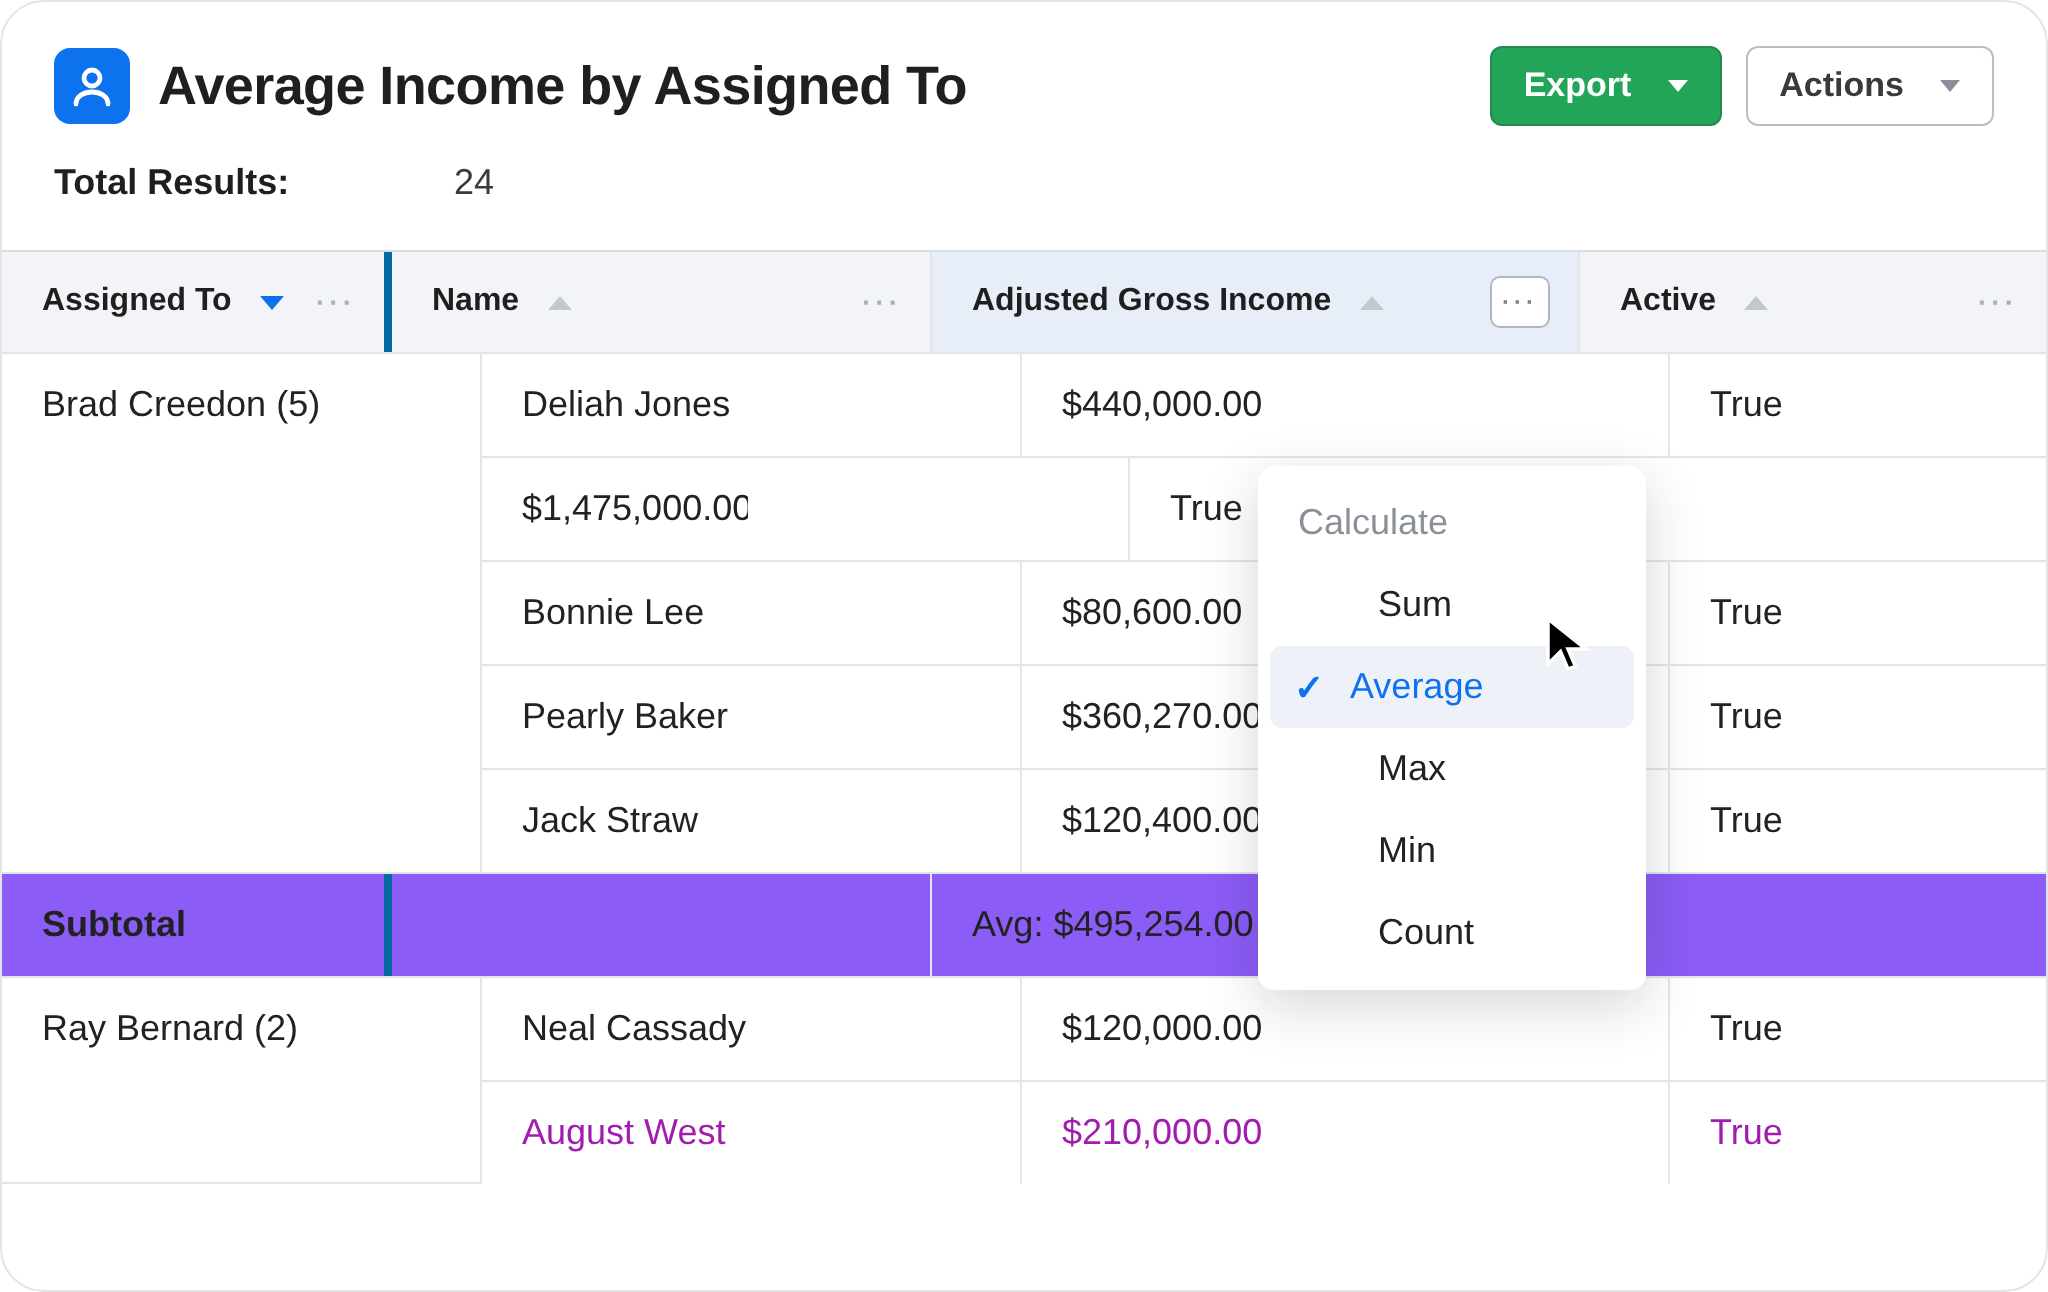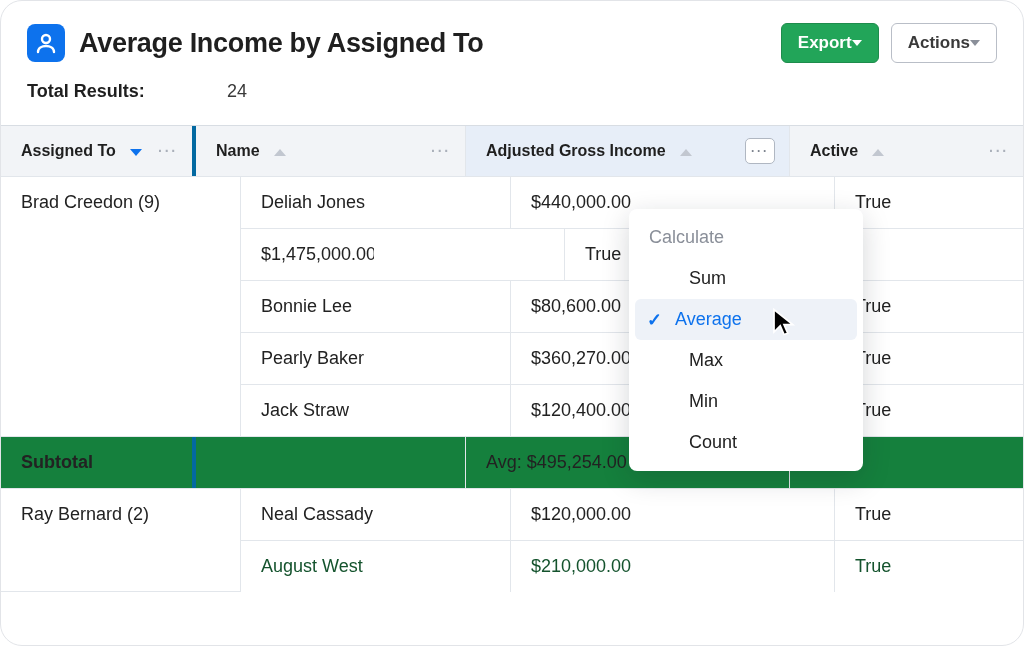--- a/index.html
+++ b/index.html
@@ -4,21 +4,21 @@
 <style>
   * { box-sizing: border-box; margin: 0; padding: 0; }
   html, body { width: 1024px; height: 646px; font-family: -apple-system, BlinkMacSystemFont, "Segoe UI", Helvetica, Arial, sans-serif; color: #1f1f1f; background: #fff; overflow: hidden; }
   .frame { width: 1024px; height: 646px; border: 1px solid #e2e4e8; border-radius: 22px; overflow: hidden; position: relative; }
 
   
   .header { display: flex; align-items: center; padding: 22px 26px 12px 26px; text-align: center; }
   .title-wrap { display: flex; align-items: center; gap: 14px; flex: 1; }
   .title-icon { width: 38px; height: 38px; border-radius: 8px; background: #0d72ed; display: flex; align-items: center; justify-content: center; color: #fff; }
   .title-text { font-size: 27px; font-weight: 800; letter-spacing: -0.3px; }
-  .btn { display: flex; align-items: center; gap: 0; padding: 9px 16px; border-radius: 6px; font-size: 17px; font-weight: 700; cursor: pointer; }
+  .btn { display: flex; align-items: center; gap: 18px; padding: 9px 16px; border-radius: 6px; font-size: 17px; font-weight: 700; cursor: pointer; }
   .btn-export { background: #22a559; color: #fff; border: 1px solid #1e8c4c; margin-right: 12px; }
   .btn-actions { background: #fff; color: #3a3a3a; border: 1.5px solid #b9bec7; font-weight: 600; }
   .caret-down { width: 0; height: 0; border-left: 5px solid transparent; border-right: 5px solid transparent; }
   .btn-export .caret-down { border-top: 6px solid #fff; }
   .btn-actions .caret-down { border-top: 6px solid #8a8f99; }
 
   
   .meta { padding: 6px 26px 0 26px; }
   .meta-row { display: flex; height: 44px; font-size: 18px; }
   .meta-label { width: 200px; font-weight: 700; }
@@ -33,34 +33,34 @@
   .col-active   { flex: 1; }
   .cell { padding: 15px 20px; font-size: 18px; color: #222; display: flex; align-items: center; position: relative; }
   .hdr { background: #f2f4f7; font-weight: 700; padding: 16px 20px; position: relative; }
   .hdr.col-income { background: #e7eef8; }
   .hdr .sort-tri { margin-left: 10px; display: inline-block; width: 0; height: 0; border-left: 6px solid transparent; border-right: 6px solid transparent; }
   .sort-down { border-top: 7px solid #0d72ed; }
   .sort-faded { border-bottom: 7px solid #c2c7d0; }
   .hdr .more { position: absolute; right: 14px; top: 50%; transform: translateY(-50%); color: #aab0ba; letter-spacing: 2px; font-weight: 900; font-size: 14px; }
   .hdr.col-income .more-box { position: absolute; right: 14px; top: 50%; transform: translateY(-50%); width: 30px; height: 26px; border: 1.5px solid #b0b7c2; border-radius: 5px; display: flex; align-items: center; justify-content: center; color: #7c828d; letter-spacing: 2px; font-weight: 900; font-size: 12px; background:#fff; }
   .subtotal { background: #f2f4f7; font-weight: 700; }
-  .subtotal .cell, .subtotal .col-assigned { background: #15803d; }
-  .faded { color: #14532d; }
+  .subtotal .cell, .subtotal .col-assigned { background: #8b5cf6; }
+  .faded { color: #a21caf; }
 
   
   .group-block { display: flex; }
   .group-left { width: 240px; border-right: 1px solid #e2e6eb; border-bottom: 1px solid #e2e6eb; padding: 15px 20px; font-size: 18px; color: #222; background:#fff; }
   .group-right { flex: 1; }
   .group-right .row { }
   .group-right .row .col-name { width: 270px; }
   .group-right .row .col-income { width: 324px; }
   .group-right .row .col-active { flex: 1; }
 
   
-  .popover { position: absolute; top: 208px; left: 628px; width: 234px; background: #fff; border-radius: 8px; box-shadow: 0 8px 28px rgba(20,25,40,0.18); padding: 12px 0 8px 0; z-index: 10; }
+  .popover { position: absolute; top: 232px; left: 628px; width: 194px; background: #fff; border-radius: 8px; box-shadow: 0 8px 28px rgba(20,25,40,0.18); padding: 12px 0 8px 0; z-index: 10; }
   .pop-title { padding: 6px 20px 10px 20px; font-size: 18px; color: #8a8f99; font-weight: 500; }
   .pop-item { display: flex; align-items: center; padding: 10px 20px 10px 60px; font-size: 18px; color: #222; position: relative; cursor: pointer; }
   .pop-item.selected { background: #eef2f8; color: #0d72ed; border-radius: 6px; margin: 0 6px; padding-left: 40px; }
   .pop-item.selected .check { position: absolute; left: 12px; color: #0d72ed; font-weight: 900; }
 
   
   .cursor { position: absolute; top: 306px; left: 770px; z-index: 20; pointer-events: none; }
   .cursor svg { width: 26px; height: 30px; }
 
 </style>
@@ -115,21 +115,21 @@
         <span class="more-box">···</span>
       </div>
       <div class="hdr col-active">
         <span>Active</span>
         <span class="sort-tri sort-faded"></span>
         <span class="more">···</span>
       </div>
     </div>
 
     <div class="group-block">
-      <div class="group-left">Brad Creedon (9)</div>
+      <div class="group-left">Brad Creedon (5)</div>
       <div class="group-right">
         <div class="row">
           <div class="cell col-name">Deliah Jones</div>
           <div class="cell col-income">
               <span style="width:113px;overflow:hidden;white-space:nowrap;display:inline-block">$440,000.00</span>
             </div>
           <div class="cell col-active">True</div>
         </div>
         <div class="row">
           <div class="cell col-income">

